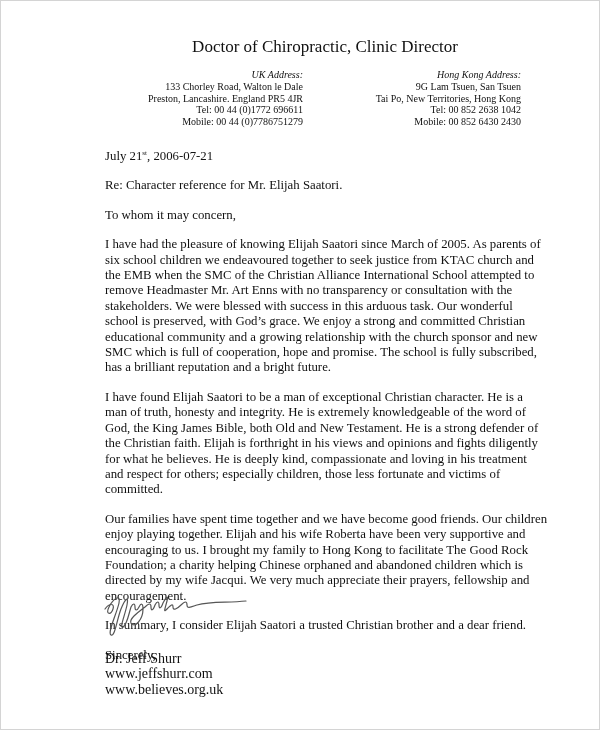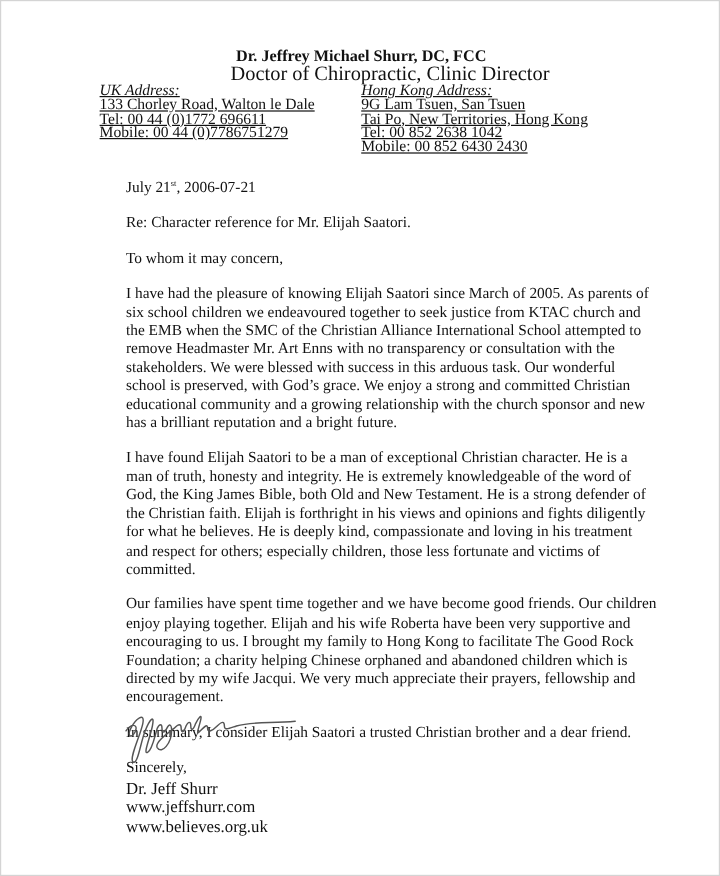--- a/index.html
+++ b/index.html
@@ -17,22 +17,22 @@
       background: #ffffff;
     }
     .header {
       position: absolute; top: 38px; left: 0; width: 600px;
       text-align: center;
     }
     .name { font-weight: bold; font-size: 13.5px; line-height: 15px; }
     .subtitle { font-size: 17px; line-height: 15px; padding-left: 48px; }
     .addr {
       position: absolute; top: 68px;
-      font-size: 13px; line-height: 11.8px;
-      text-align: left; width: 220px; text-decoration: underline;
+      font-size: 10px; line-height: 11.8px;
+      text-align: right; width: 220px;
     }
     .addr .label { font-style: italic; }
     .addr-uk { left: 82px; }
     .addr-hk { left: 300px; }
     .body {
       position: absolute; left: 104px; top: 148px; width: 430px;
       font-size: 12.8px; line-height: 15.4px;
     }
     .body p { margin: 0 0 14px 0; }
     sup { font-size: 7px; line-height: 0; vertical-align: super; }
@@ -44,27 +44,27 @@
       font-size: 14px; line-height: 15.4px;
     }
     .line { display: block; white-space: nowrap; }
   </style>
 </head>
 <body>
 
 <div class="page">
 
   <div class="header">
-    <div class="name">Dr. Jeffrey Michael Shurr, DC, FCC</div>
     <div class="subtitle">Doctor of Chiropractic, Clinic Director</div>
   </div>
 
   <div class="addr addr-uk">
     <span class="line label">UK Address:</span>
     <span class="line">133 Chorley Road, Walton le Dale</span>
+    <span class="line">Preston, Lancashire.  England PR5 4JR</span>
     <span class="line">Tel: 00 44 (0)1772 696611</span>
     <span class="line">Mobile: 00 44 (0)7786751279</span>
   </div>
 
   <div class="addr addr-hk">
     <span class="line label">Hong Kong Address:</span>
     <span class="line">9G Lam Tsuen, San Tsuen</span>
     <span class="line">Tai Po, New Territories, Hong Kong</span>
     <span class="line">Tel: 00 852 2638 1042</span>
     <span class="line">Mobile: 00 852 6430 2430</span>
@@ -76,20 +76,21 @@
     <p>To whom it may concern,</p>
 
     <p>
       <span class="line">I have had the pleasure of knowing Elijah Saatori since March of 2005.  As parents of</span>
       <span class="line">six school children we endeavoured together to seek justice from KTAC church and</span>
       <span class="line">the EMB when the SMC of the Christian Alliance International School attempted to</span>
       <span class="line">remove Headmaster Mr. Art Enns with no transparency or consultation with the</span>
       <span class="line">stakeholders.  We were blessed with success in this arduous task.  Our wonderful</span>
       <span class="line">school is preserved, with God’s grace.  We enjoy a strong and committed Christian</span>
       <span class="line">educational community and a growing relationship with the church sponsor and new</span>
+      <span class="line">SMC which is full of cooperation, hope and promise.  The school is fully subscribed,</span>
       <span class="line">has a brilliant reputation and a bright future.</span>
     </p>
 
     <p>
       <span class="line">I have found Elijah Saatori to be a man of exceptional Christian character.  He is a</span>
       <span class="line">man of truth, honesty and integrity.  He is extremely knowledgeable of the word of</span>
       <span class="line">God, the King James Bible, both Old and New Testament.  He is a strong defender of</span>
       <span class="line">the Christian faith.  Elijah is forthright in his views and opinions and fights diligently</span>
       <span class="line">for what he believes.  He is deeply kind, compassionate and loving in his treatment</span>
       <span class="line">and respect for others; especially children, those less fortunate and victims of</span>

